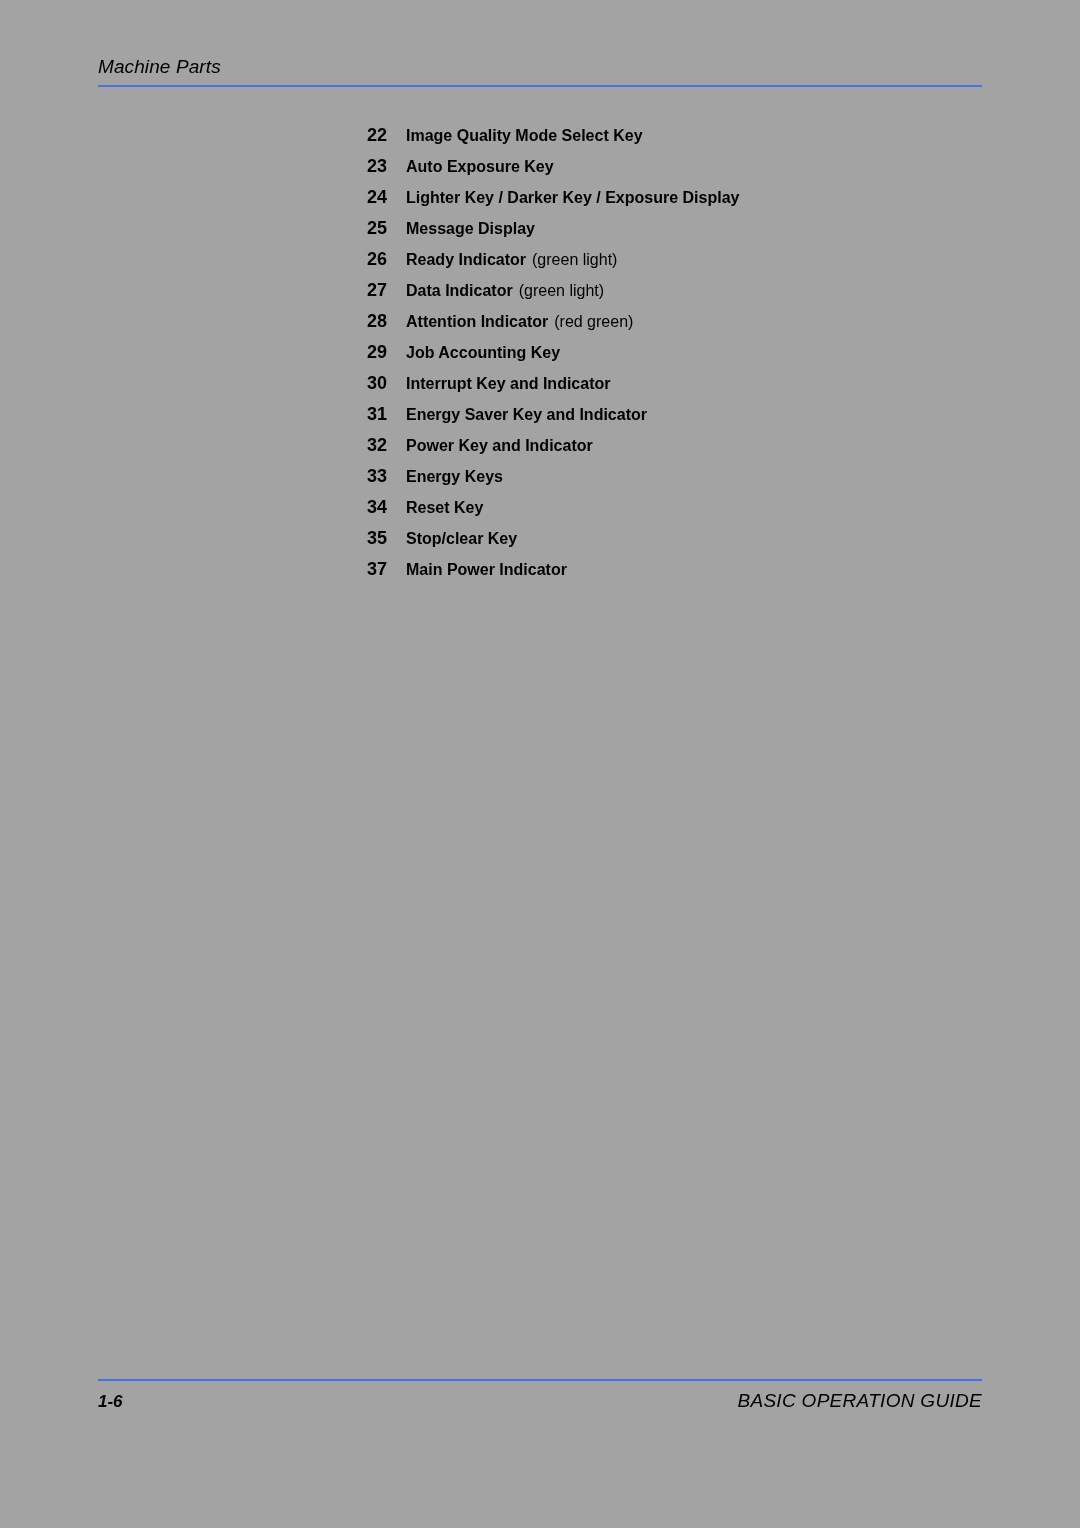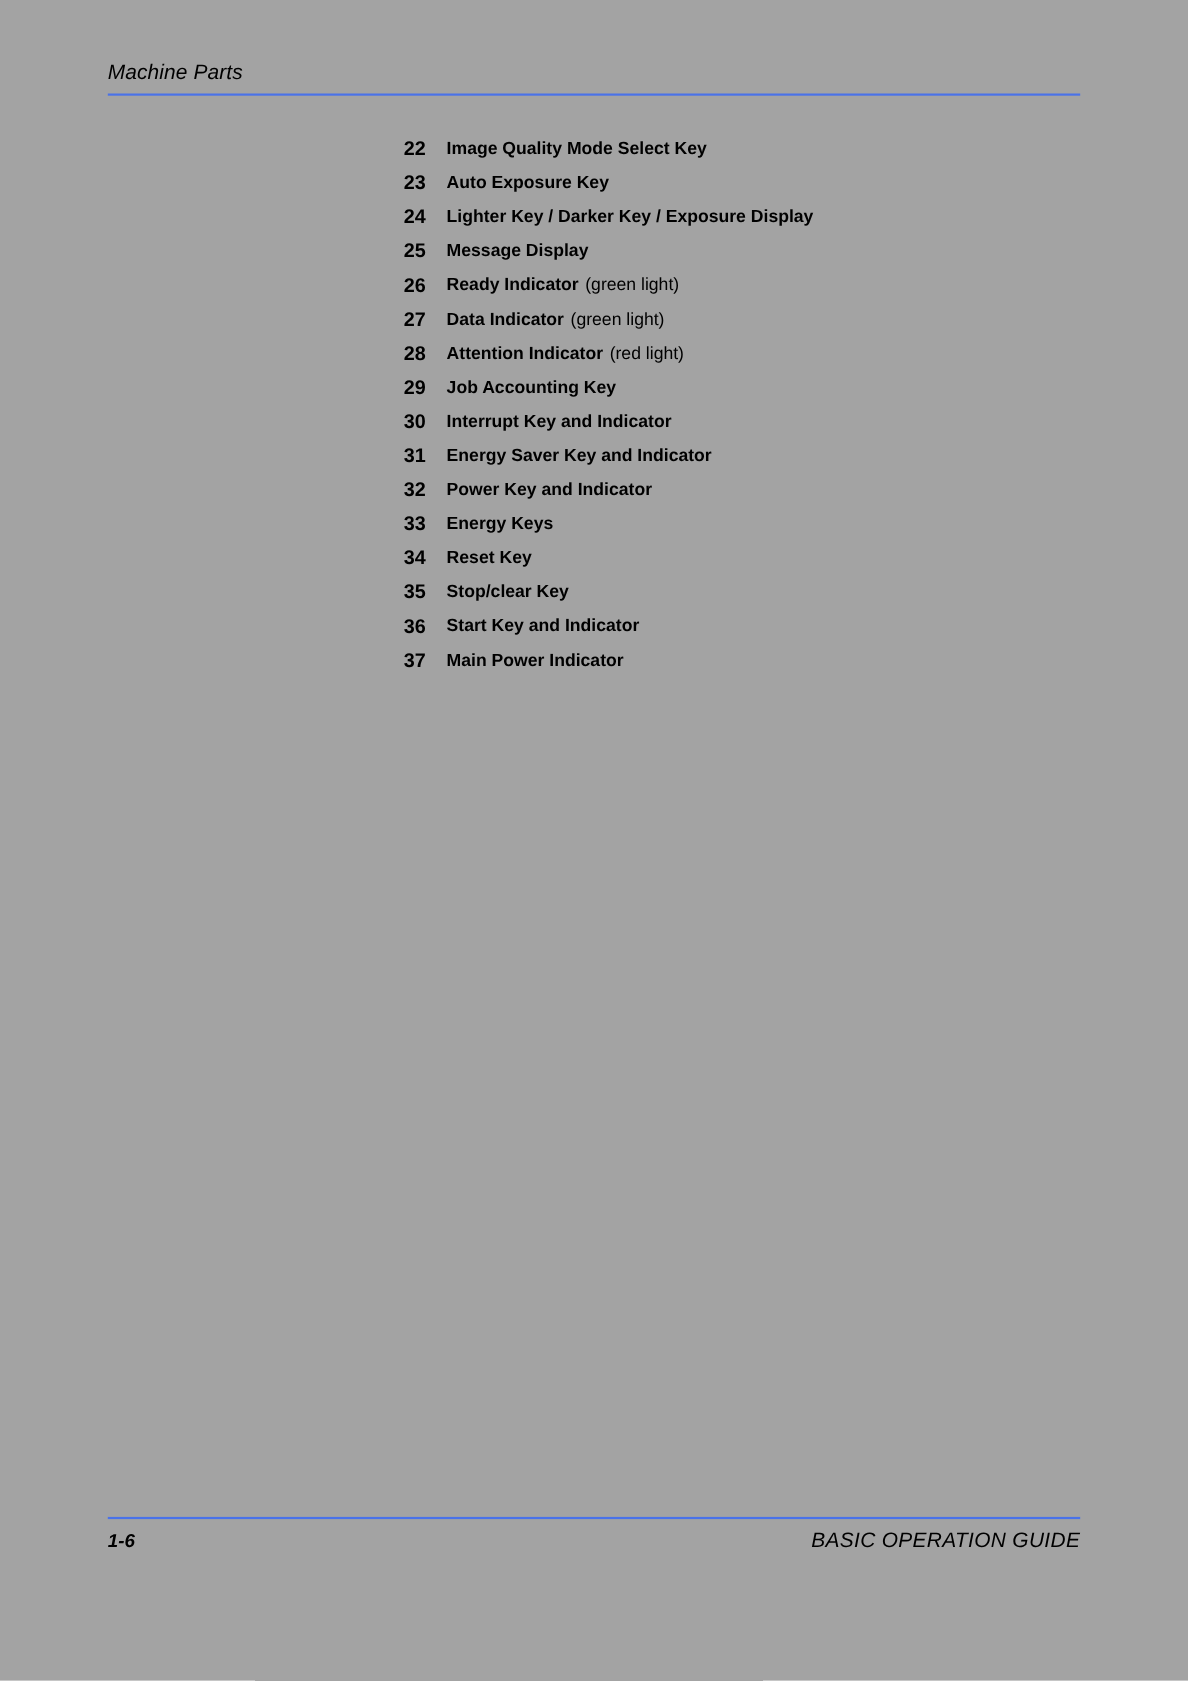--- a/index.html
+++ b/index.html
@@ -154,21 +154,21 @@
         <li class="part-item">
           <span class="part-num">26</span>
           <span class="part-label"><span>Ready Indicator</span><span class="part-note">(green light)</span></span>
         </li>
         <li class="part-item">
           <span class="part-num">27</span>
           <span class="part-label"><span>Data Indicator</span><span class="part-note">(green light)</span></span>
         </li>
         <li class="part-item">
           <span class="part-num">28</span>
-          <span class="part-label"><span>Attention Indicator</span><span class="part-note">(red light)</span></span>
+          <span class="part-label"><span>Attention Indicator</span><span class="part-note">(red green)</span></span>
         </li>
         <li class="part-item">
           <span class="part-num">29</span>
           <span class="part-label"><span>Job Accounting Key</span></span>
         </li>
         <li class="part-item">
           <span class="part-num">30</span>
           <span class="part-label"><span>Interrupt Key and Indicator</span></span>
         </li>
         <li class="part-item">
@@ -183,24 +183,20 @@
           <span class="part-num">33</span>
           <span class="part-label"><span>Energy Keys</span></span>
         </li>
         <li class="part-item">
           <span class="part-num">34</span>
           <span class="part-label"><span>Reset Key</span></span>
         </li>
         <li class="part-item">
           <span class="part-num">35</span>
           <span class="part-label"><span>Stop/clear Key</span></span>
-        </li>
-        <li class="part-item">
-          <span class="part-num">36</span>
-          <span class="part-label"><span>Start Key and Indicator</span></span>
         </li>
         <li class="part-item">
           <span class="part-num">37</span>
           <span class="part-label"><span>Main Power Indicator</span></span>
         </li>
       </ol>
   </div>
 
   <div class="page-footer">
     <div class="footer-rule"></div>

